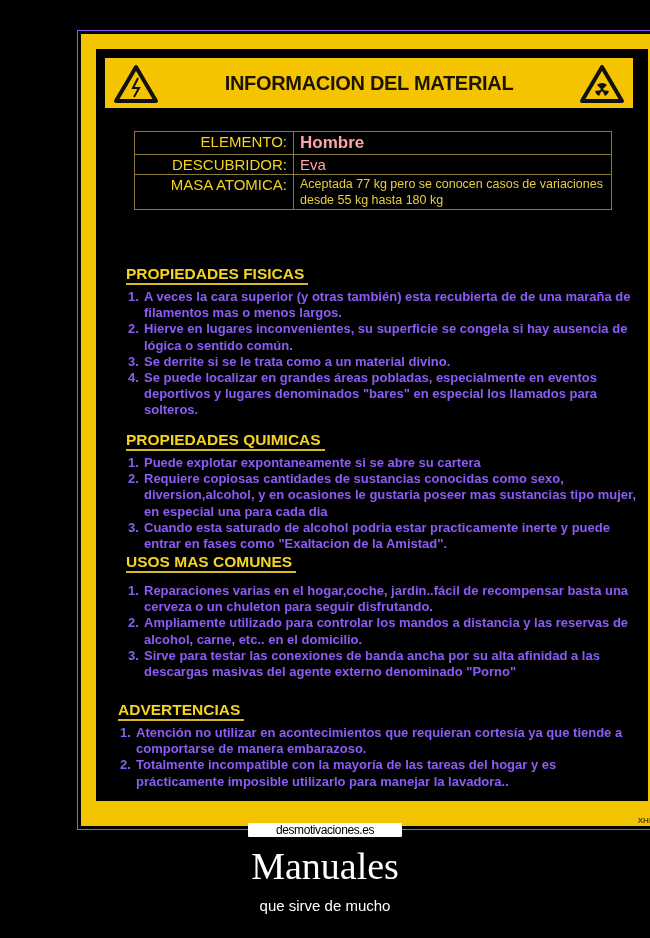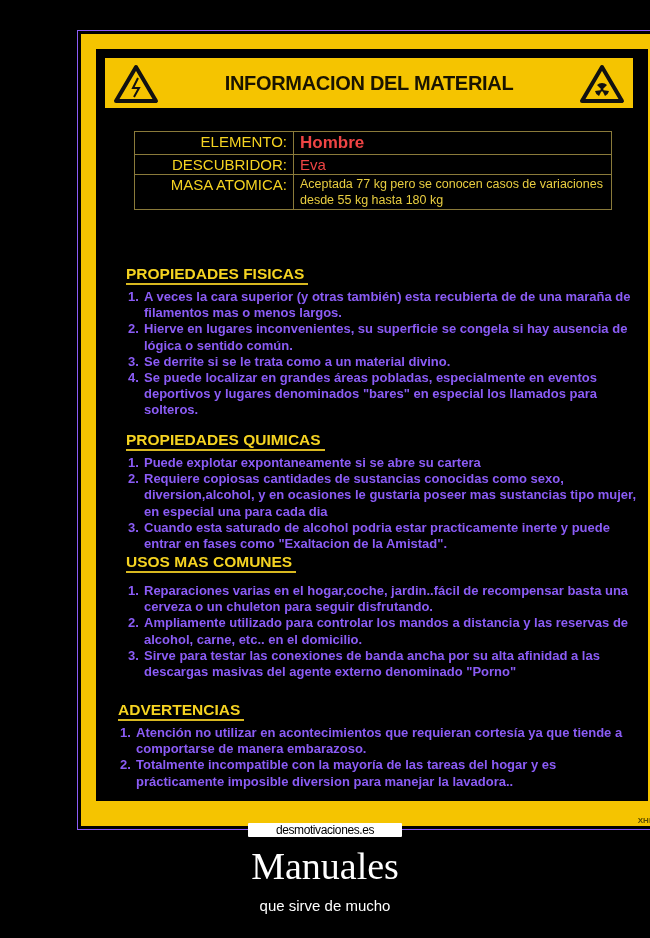--- a/index.html
+++ b/index.html
@@ -8,21 +8,21 @@
   .poster{position:absolute;left:3px;top:3px;width:582px;height:792px;background:#f5c400;}
   .inner{position:absolute;left:15px;top:15px;width:552px;height:752px;background:#000;}
   .header{position:absolute;left:6px;top:6px;width:534px;height:56px;background:#f5c400;border:3px solid #000;box-sizing:border-box;display:flex;align-items:center;justify-content:center;}
   .header .title{font-weight:bold;font-size:20px;color:#1a1400;letter-spacing:-0.3px;}
   .warn{position:absolute;top:6px;width:46px;height:40px;}
   .warn.left{left:8px;}
   .warn.right{right:8px;}
   table.specs{position:absolute;left:38px;top:82px;width:478px;border-collapse:collapse;}
   table.specs td{border:1px solid #8a7a3a;padding:1px 6px;vertical-align:top;}
   table.specs td.k{color:#f5d321;font-weight:normal;font-size:15px;text-align:right;width:146px;white-space:nowrap;}
-  table.specs td.v{color:#ef4444;font-size:15px;}
+  table.specs td.v{color:#fca5a5;font-size:15px;}
   table.specs td.v.big{font-weight:bold;font-size:17px;}
   table.specs td.v.small{font-size:12.5px;color:#e8cd40;line-height:16px;}
   .sec{position:absolute;left:30px;width:520px;}
   .sec h3{margin:0;font-size:15.5px;font-weight:bold;color:#f5d321;display:inline-block;border-bottom:2px solid #d8b820;padding-right:4px;line-height:18px;}
   .sec ol{margin:4px 0 0 0;padding:0;list-style:none;}
   .sec li{color:#8b5cf6;font-size:13px;line-height:16.2px;font-weight:bold;padding-left:18px;text-indent:-16px;}
   .sec li .num{display:inline-block;width:16px;text-indent:0;}
   .signature{position:absolute;right:3px;bottom:1px;font-size:8px;color:#5a4a00;font-weight:bold;}
   .logo{position:absolute;left:248px;top:823px;width:154px;height:14px;background:#fff;border-radius:1px;display:flex;align-items:center;justify-content:center;}
   .logo span{font-size:12px;color:#000;letter-spacing:-0.4px;}
@@ -92,21 +92,21 @@
           <li><span class="num">1.</span><span>Reparaciones varias en el hogar,coche, jardin..fácil de recompensar basta una cerveza o un chuleton para seguir disfrutando.</span></li>
           <li><span class="num">2.</span><span>Ampliamente utilizado para controlar los mandos a distancia y las reservas de alcohol, carne, etc.. en el domicilio.</span></li>
           <li><span class="num">3.</span><span>Sirve para testar las conexiones de banda ancha por su alta afinidad a las descargas masivas del agente externo denominado "Porno"</span></li>
         </ol>
       </div>
 
       <div class="sec" style="top:652px;left:22px;">
         <h3>ADVERTENCIAS</h3>
         <ol>
           <li><span class="num">1.</span><span>Atención no utilizar en acontecimientos que requieran cortesía ya que tiende a comportarse de manera embarazoso.</span></li>
-          <li><span class="num">2.</span><span>Totalmente incompatible con la mayoría de las tareas del hogar y es prácticamente imposible diversion para manejar la lavadora..</span></li>
+          <li><span class="num">2.</span><span>Totalmente incompatible con la mayoría de las tareas del hogar y es prácticamente imposible utilizarlo para manejar la lavadora..</span></li>
         </ol>
       </div>
     </div>
     <span class="signature">XHEN</span>
   </div>
 </div>
 
 <div class="logo">
   <span>desmotivaciones.es</span>
 </div>

